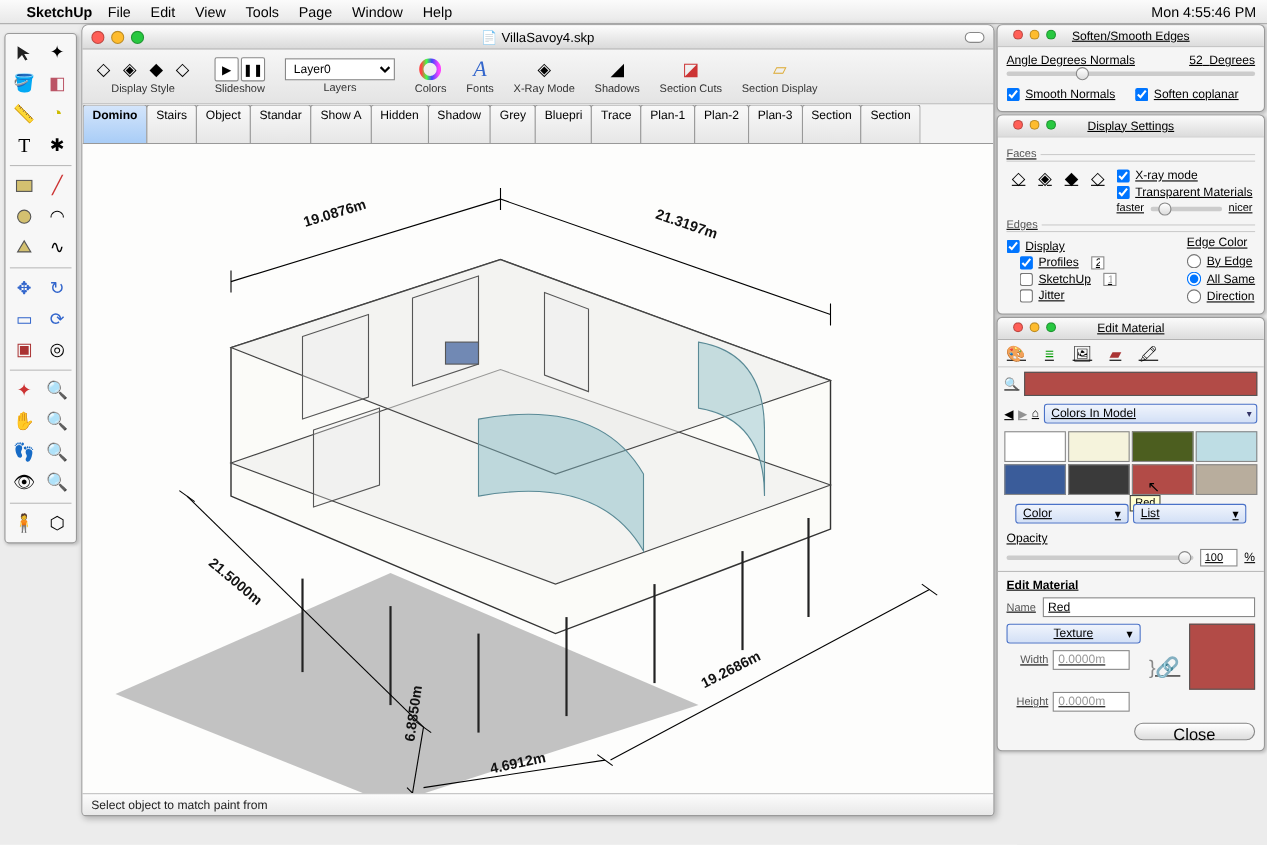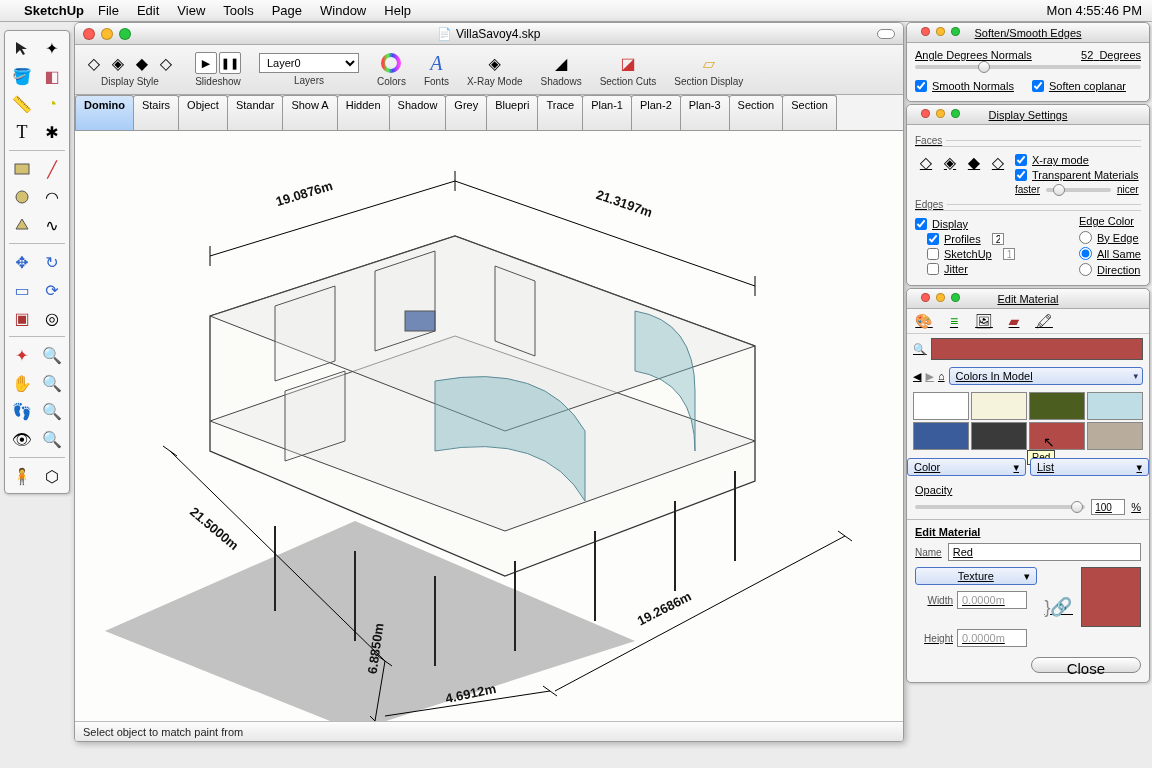--- a/index.html
+++ b/index.html
@@ -66,21 +66,21 @@
 
 .mat-tabs { display:flex; gap:8px; padding:4px 6px; border-bottom:1px solid #ccc; }
 .mat-tab-icn{ width:22px;height:16px; display:flex;align-items:center;justify-content:center;font-size:14px;}
 .search-row{ display:flex; align-items:center; gap:4px; padding:4px 6px;}
 .swatch-big{ flex:1; height:22px; background:#b24b47; border:1px solid #555; }
 .nav-row{ display:flex; align-items:center; gap:4px; padding:3px 6px;}
 .dropdown{ flex:1; height:18px; border:1px solid #4a72c8; border-radius:3px; background:linear-gradient(#f0f4fc,#d3e0f6); display:flex; align-items:center; padding:0 6px; font-size:11px; position:relative;}
 .dropdown .arr{ position:absolute; right:4px; font-size:9px; color:#336;}
 .swatch-grid{ display:grid; grid-template-columns:repeat(4,1fr); gap:2px; padding:4px 6px;}
 .swatch{ height:28px; border:1px solid #888;}
-.bottom-selects { display:flex; gap:4px; padding:4px 0;}
+.bottom-selects { display:flex; gap:4px; padding:4px 16px;}
 .sel-btn{ height:18px; border:1px solid #4a72c8; border-radius:3px; background:linear-gradient(#f0f4fc,#d3e0f6); display:flex; align-items:center; padding:0 6px; font-size:11px; position:relative;}
 .opacity-row{ padding:4px 8px; }
 .edit-mat-section { border-top:1px solid #bbb; padding:6px 8px;}
 .txt-input{ height:18px; border:1px solid #888; background:#fff; padding:0 4px; font-size:11px; }
 .big-swatch{ width:60px; height:60px; background:#b24b47; border:1px solid #555;}
 .lbl{ color:#555; font-size:10px;}
 .close-btn{ height:16px; padding:2px 35px; border:1px solid #888; border-radius:10px; background:linear-gradient(#fff,#ddd); font-size:15px;}
 
 .tooltip{ position:absolute; background:#ffffcf; border:1px solid #444; padding:1px 4px; font-size:10px; }
 .cursor-arrow{ position:absolute; font-size:14px; color:#000; pointer-events:none;}

